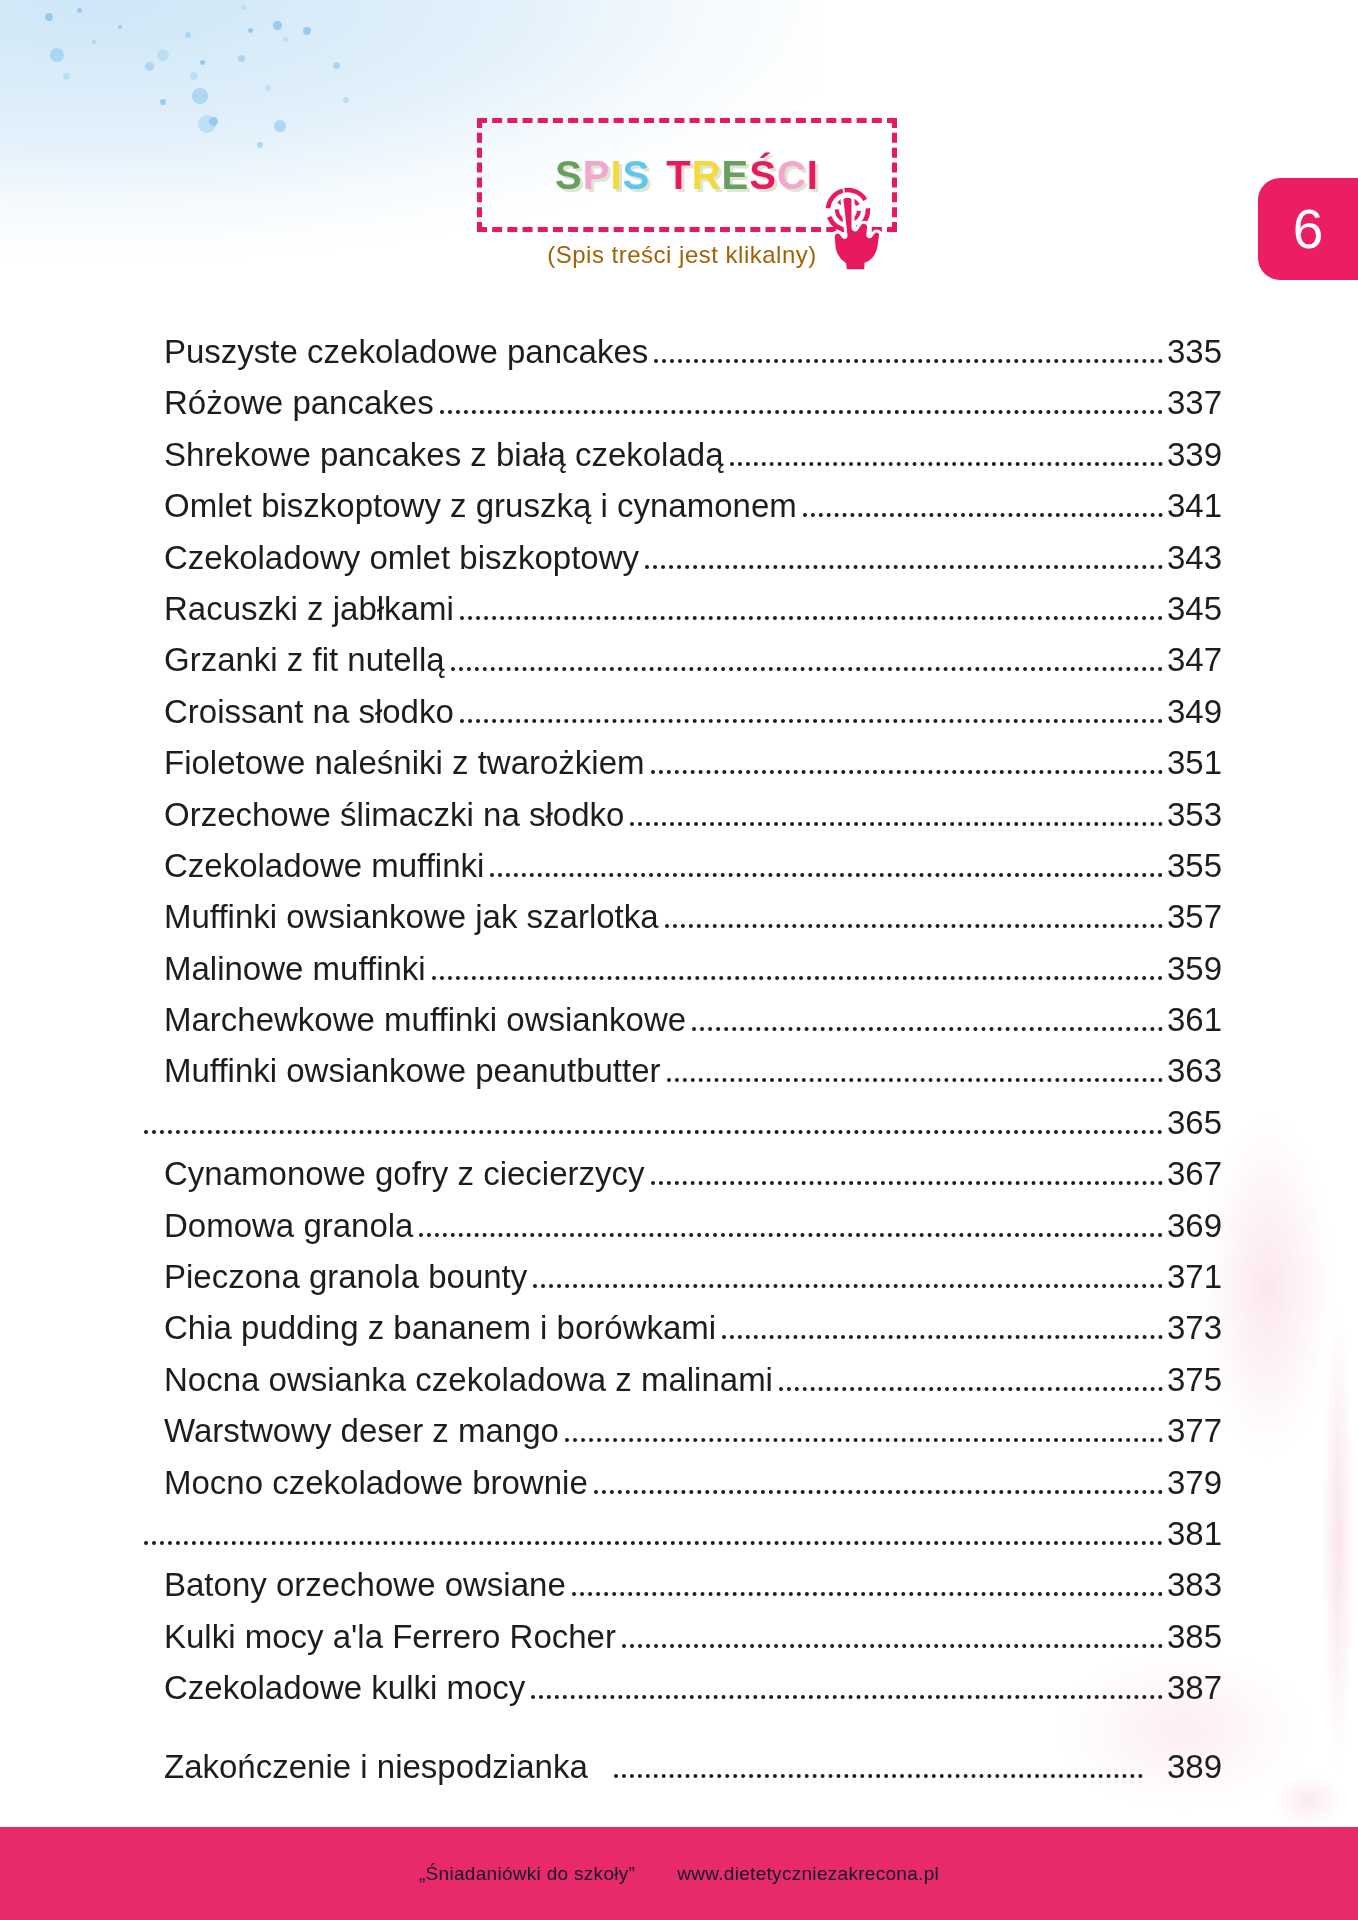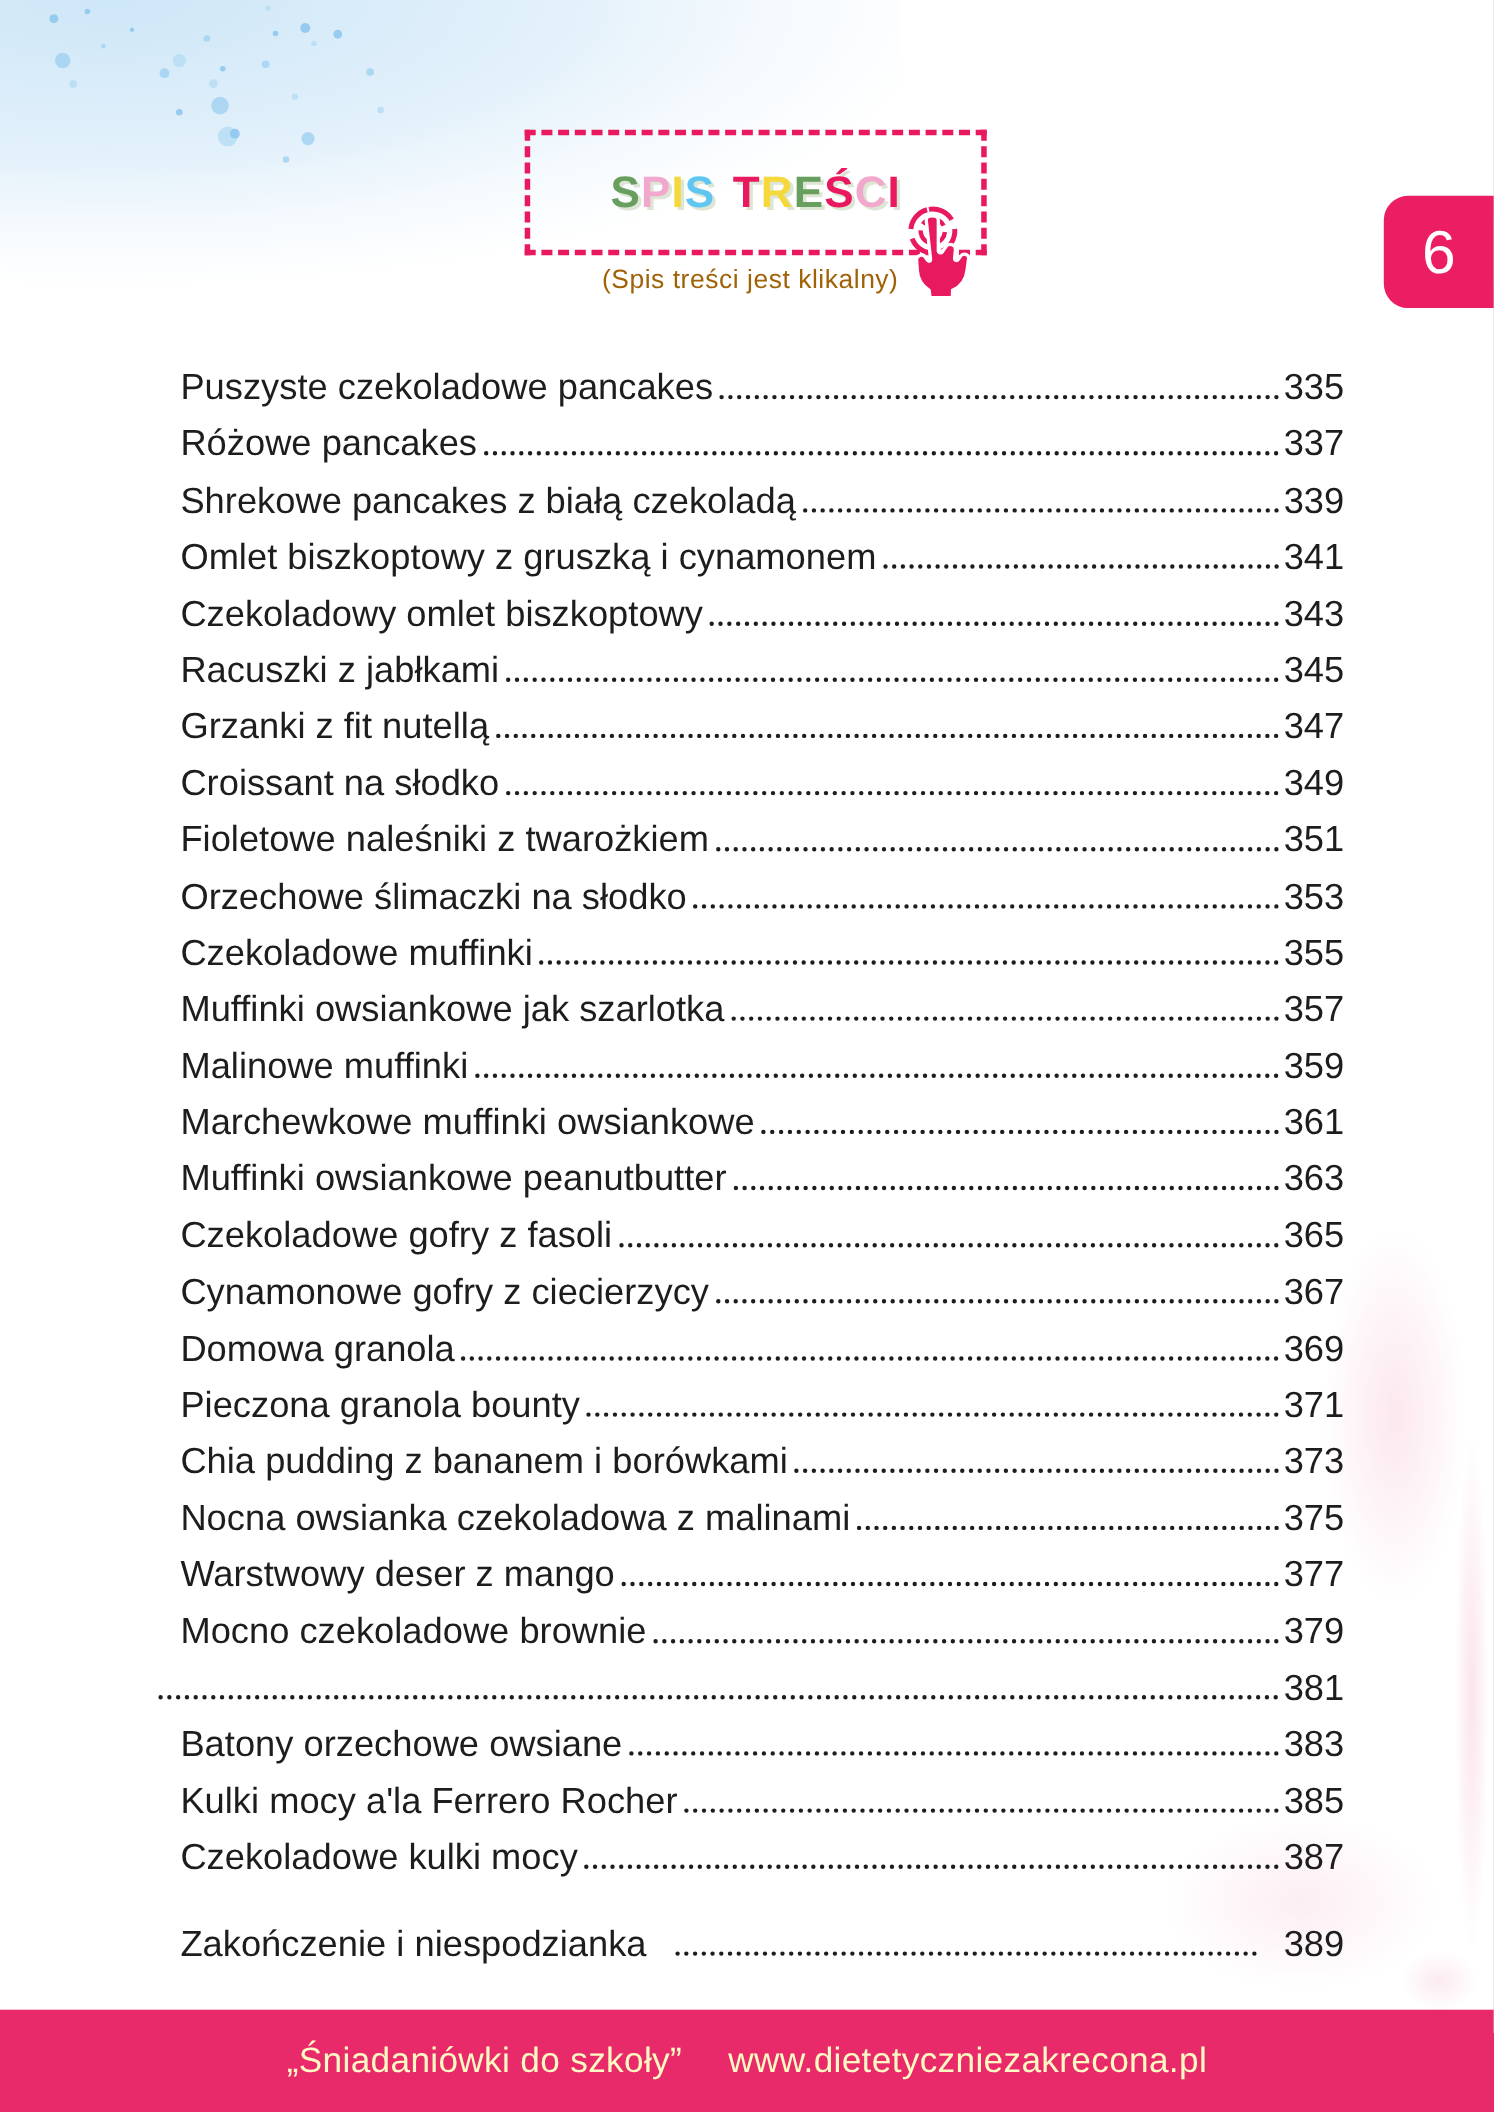--- a/index.html
+++ b/index.html
@@ -61,21 +61,21 @@
   }
   .toc-row.final{margin-top:27px;gap:20px;}
   .toc-label{flex:0 0 auto;margin-left:26px;}
   .toc-dots{flex:1 1 auto;border-bottom:4px dotted #1d1d1d;margin:0 4px 0 6px;min-width:20px;}
   .toc-page{flex:0 0 auto;}
 
   
   .footer{
     position:absolute;left:0;bottom:0;width:100%;height:93px;background:var(--bar);
     display:flex;align-items:center;justify-content:center;gap:42px;
-    color:#fef9c3;font-size:32px;letter-spacing:.3px;z-index:4;
+    color:#0f172a;font-size:19px;letter-spacing:.3px;z-index:4;
   }
 </style>
 </head>
 <body>
 
 <div class="page" style="--accent: #E8195E; --bar: #E8296A; --tab: #EC1E63; --text: #1D1D1D; --l-green: #699F5E; --l-pink: #F2A8CC; --l-yellow: #F5D83B; --l-blue: #5FC6F1; --l-magenta: #E8195E;">
 
   <div class="wash-blue">
       <div class="dot" style="left: 45px; top: 13px; width: 8px; height: 8px; background: rgb(143, 200, 238); opacity: 0.9;"></div>
       <div class="dot" style="left: 50px; top: 48px; width: 14px; height: 14px; background: rgb(166, 212, 242); opacity: 0.9;"></div>
@@ -209,21 +209,20 @@
       <span class="toc-page">361</span>
     </div>
 
     <div class="toc-row">
       <span class="toc-label">Muffinki owsiankowe peanutbutter</span>
       <span class="toc-dots"></span>
       <span class="toc-page">363</span>
     </div>
 
     <div class="toc-row">
-      <span class="toc-label">Czekoladowe gofry z fasoli</span>
       <span class="toc-dots"></span>
       <span class="toc-page">365</span>
     </div>
 
     <div class="toc-row">
       <span class="toc-label">Cynamonowe gofry z ciecierzycy</span>
       <span class="toc-dots"></span>
       <span class="toc-page">367</span>
     </div>
 

